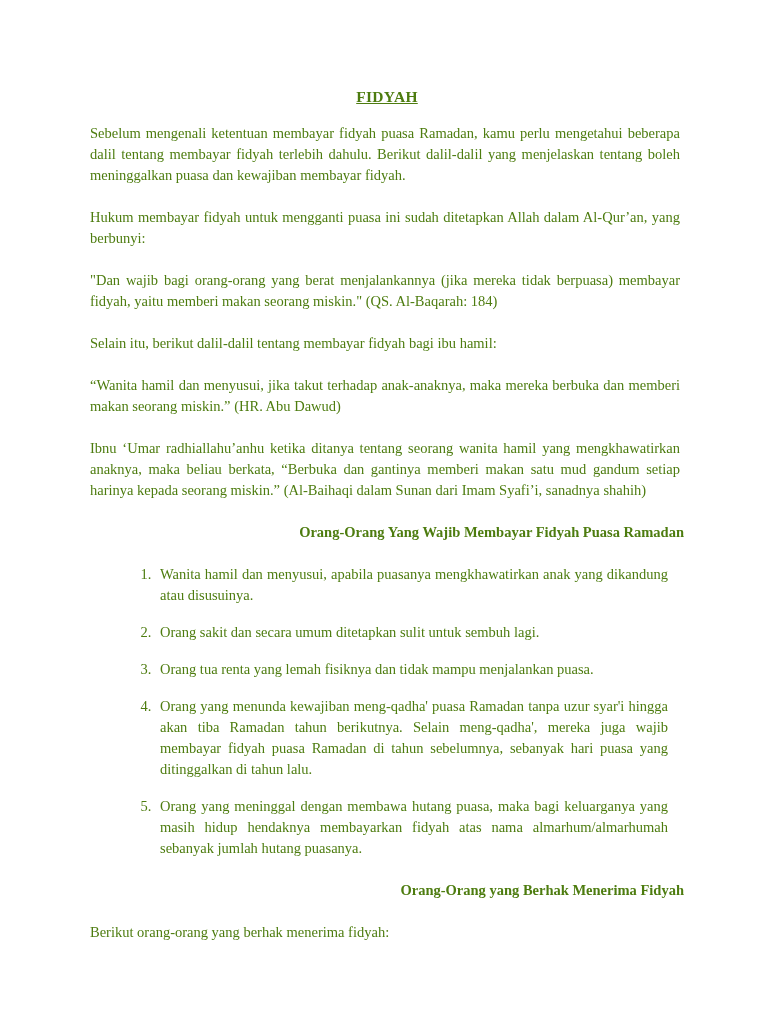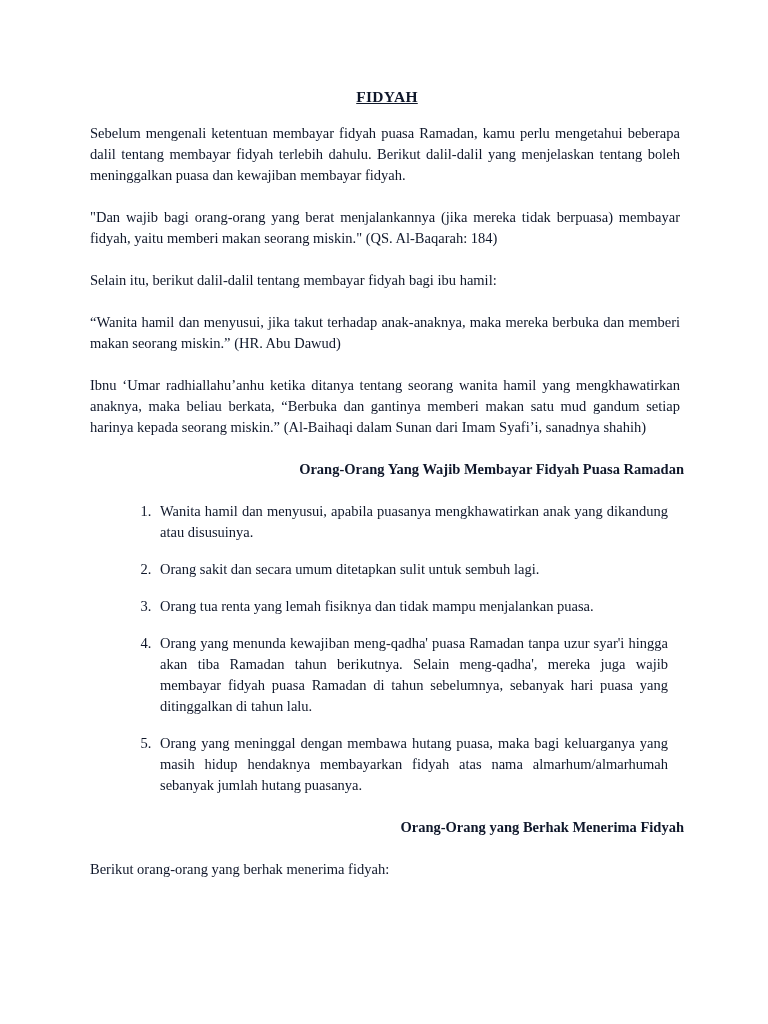--- a/index.html
+++ b/index.html
@@ -12,21 +12,21 @@
     height: 1024px;
     overflow: hidden;
   }
   .page {
     box-sizing: border-box;
     width: 768px;
     height: 1024px;
     padding: 86px 84px 40px 90px;
     background: #ffffff;
     font-family: "Liberation Serif", serif;
-    color: #0f172a;
+    color: #4d7c0f;
     font-size: 14.5px;
     line-height: 21px;
   }
   .doc-title {
     margin: 0 0 16px 0;
     font-size: 15.5px;
     font-weight: bold;
     text-decoration: underline;
     text-align: center;
     letter-spacing: 0.3px;
@@ -52,20 +52,21 @@
   }
 </style>
 </head>
 <body>
 
 <div class="page">
 
   <h1 class="doc-title">FIDYAH</h1>
 
   <p class="para">Sebelum mengenali ketentuan membayar fidyah puasa Ramadan, kamu perlu mengetahui beberapa dalil tentang membayar fidyah terlebih dahulu. Berikut dalil-dalil yang menjelaskan tentang boleh meninggalkan puasa dan kewajiban membayar fidyah.</p>
+  <p class="para">Hukum membayar fidyah untuk mengganti puasa ini sudah ditetapkan Allah dalam Al-Qur’an, yang berbunyi:</p>
   <p class="para">"Dan wajib bagi orang-orang yang berat menjalankannya (jika mereka tidak berpuasa) membayar fidyah, yaitu memberi makan seorang miskin." (QS. Al-Baqarah: 184)</p>
   <p class="para">Selain itu, berikut dalil-dalil tentang membayar fidyah bagi ibu hamil:</p>
   <p class="para">“Wanita hamil dan menyusui, jika takut terhadap anak-anaknya, maka mereka berbuka dan memberi makan seorang miskin.” (HR. Abu Dawud)</p>
   <p class="para">Ibnu ‘Umar radhiallahu’anhu ketika ditanya tentang seorang wanita hamil yang mengkhawatirkan anaknya, maka beliau berkata, “Berbuka dan gantinya memberi makan satu mud gandum setiap harinya kepada seorang miskin.” (Al-Baihaqi dalam Sunan dari Imam Syafi’i, sanadnya shahih)</p>
 
   <h2 class="section-heading">Orang-Orang Yang Wajib Membayar Fidyah Puasa Ramadan</h2>
 
 
   <ol class="numbered-list">
     <li>Wanita hamil dan menyusui, apabila puasanya mengkhawatirkan anak yang dikandung atau disusuinya.</li>

